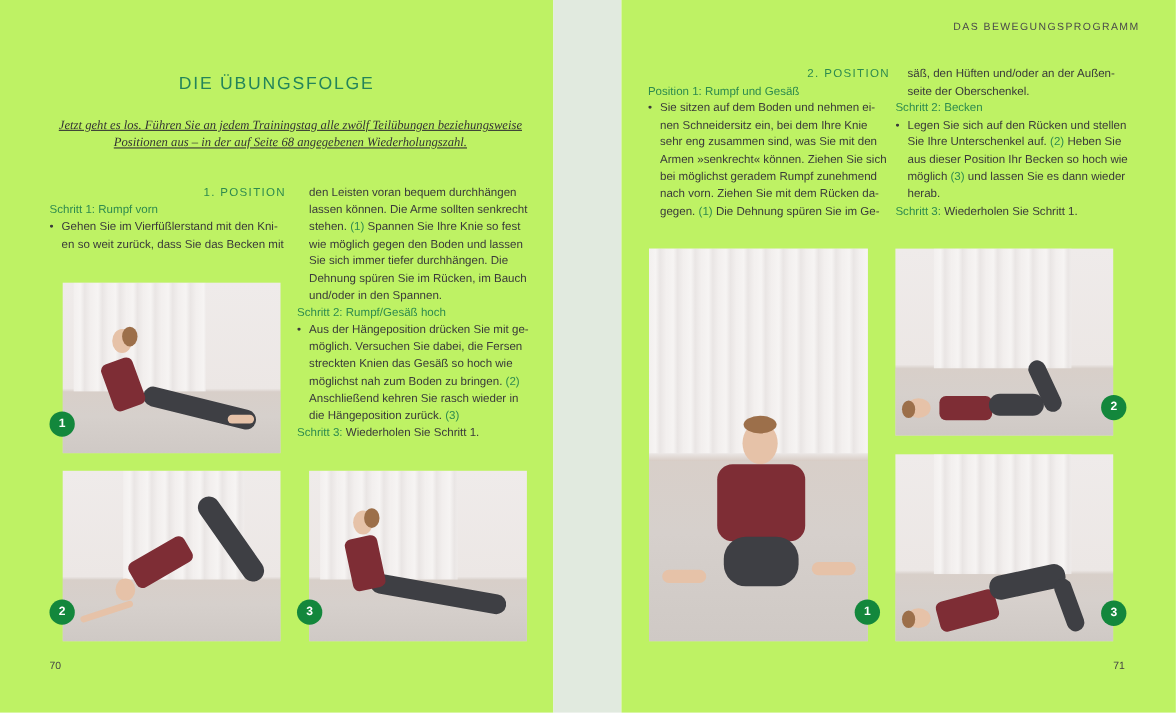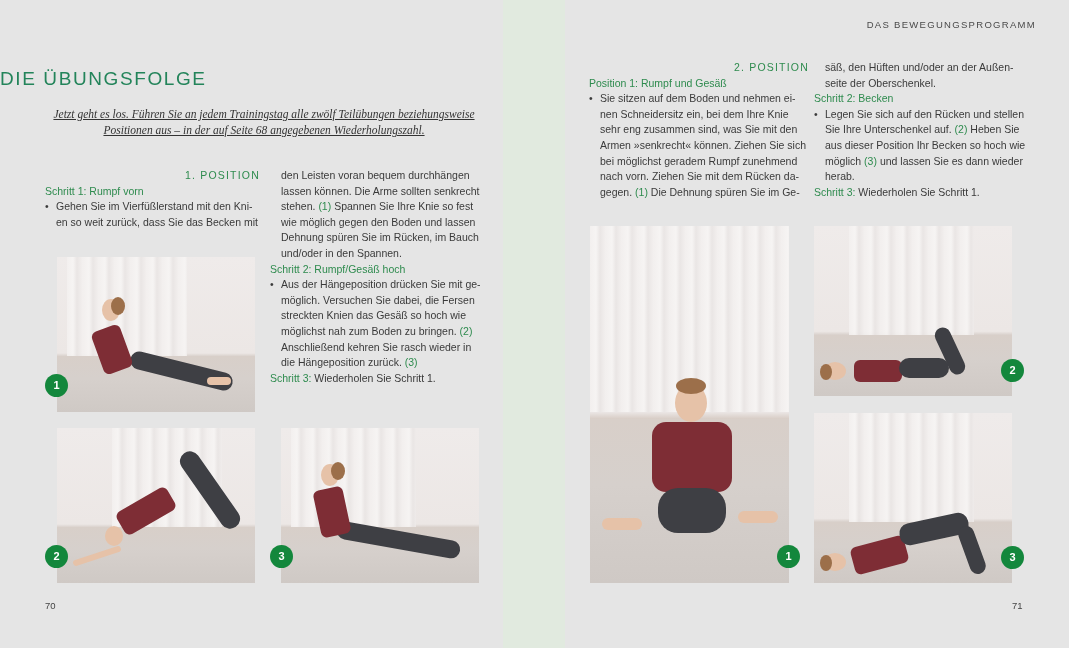--- a/index.html
+++ b/index.html
@@ -1,26 +1,26 @@
 <!DOCTYPE html>
 <html><head>
 <meta charset="utf-8">
 <style>
   * { box-sizing: border-box; margin: 0; padding: 0; }
   html, body { width: 1069px; height: 648px; overflow: hidden; background: #ffffff; }
   body { position: relative; font-family: "Liberation Sans", "DejaVu Sans", sans-serif; color: #3a3a3a; }
 
-  .page { position: absolute; top: 0; height: 648px; background: #e5e5e5; }
+  .page { position: absolute; top: 0; height: 648px; background: #bef264; }
   .page-left { left: 0; width: 503px; }
   .page-right { left: 565px; width: 504px; }
   .gutter { position: absolute; left: 503px; top: 0; width: 62px; height: 648px; background: #e1eadf; }
 
   .running-head { position: absolute; top: 19px; right: 33px; font-size: 9.5px; letter-spacing: 1.3px; color: #4a4a4a; }
 
-  .title { position: absolute; left: 0; width: 503px; top: 68px; font-size: 19px; letter-spacing: 1.6px; color: #23845a; font-weight: normal; }
+  .title { position: absolute; left: 0; width: 503px; top: 68px; text-align: center; font-size: 16px; letter-spacing: 1.6px; color: #23845a; font-weight: normal; }
   .intro { position: absolute; left: 45px; width: 438px; top: 106px; text-align: center; font-family: "Liberation Serif", "DejaVu Serif", serif; font-style: italic; font-size: 11.5px; line-height: 16px; color: #333; text-decoration: underline; }
 
   .col { position: absolute; font-size: 10.5px; line-height: 15.6px; color: #3a3a3a; }
   .heading { color: #2e8b4e; letter-spacing: 1.2px; font-size: 10.5px; text-align: right; }
   .step { color: #2e8b4e; }
   .ref { color: #2e8b4e; }
   .bullet { position: relative; padding-left: 11px; }
   .bullet::before { content: "•"; position: absolute; left: 0; top: 0; color: #3a3a3a; }
 
   .photo { position: absolute; overflow: hidden; background: linear-gradient(180deg, #efebea 0%, #ece7e5 62%, #d9d1cc 64%, #dcd6d2 100%); }
@@ -53,20 +53,21 @@
       <div>en so weit zurück, dass Sie das Becken mit</div>
     </div>
   </div>
 
   <div class="col" style="left:270px; top:168px; width:220px;">
     <div style="padding-left:11px;">
       <div>den Leisten voran bequem durchhängen</div>
       <div>lassen können. Die Arme sollten senkrecht</div>
       <div><span>stehen.</span> <span class="ref">(1)</span> <span>Spannen Sie Ihre Knie so fest</span></div>
       <div>wie möglich gegen den Boden und lassen</div>
+      <div>Sie sich immer tiefer durchhängen. Die</div>
       <div>Dehnung spüren Sie im Rücken, im Bauch</div>
       <div>und/oder in den Spannen.</div>
     </div>
     <div class="step">Schritt 2: Rumpf/Gesäß hoch</div>
     <div class="bullet">
       <div>Aus der Hängeposition drücken Sie mit ge-</div>
       <div>möglich. Versuchen Sie dabei, die Fersen</div>
       <div>streckten Knien das Gesäß so hoch wie</div>
       <div><span>möglichst nah zum Boden zu bringen.</span> <span class="ref">(2)</span></div>
       <div>Anschließend kehren Sie rasch wieder in</div>

